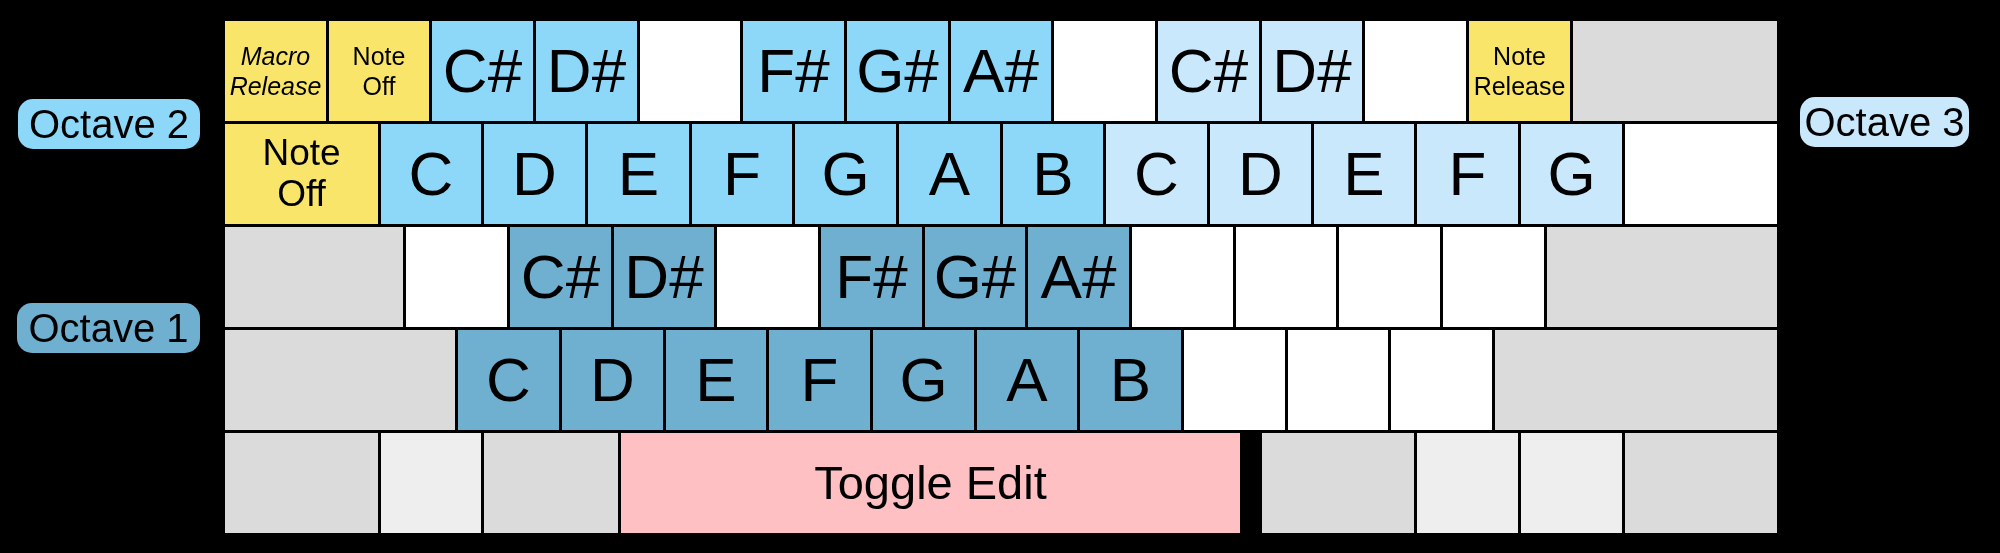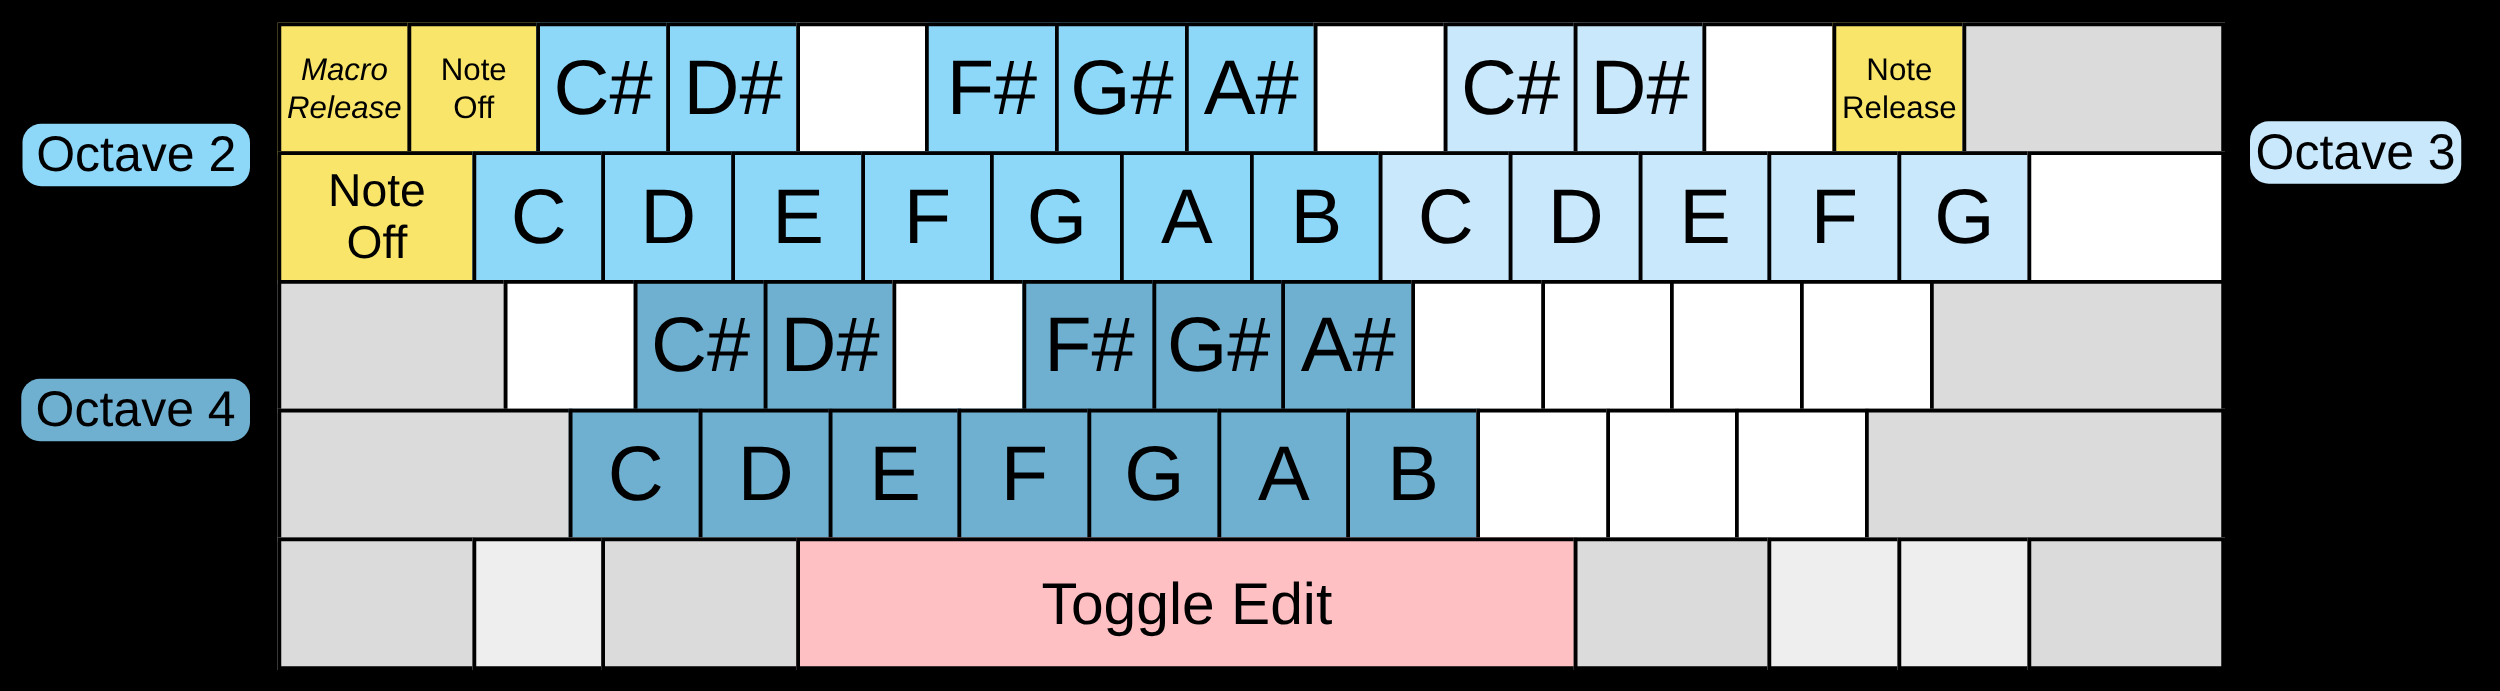--- a/index.html
+++ b/index.html
@@ -49,21 +49,21 @@
     color: #000000;
     font-size: 40px;
     text-align: right;
   }
 </style>
 </head>
 <body>
 
 <div class="stage">
   <div class="octave-label" id="octave2-label" style="left: 18px; top: 99px; width: 182px; background: rgb(141, 215, 248);">Octave 2</div>
-  <div class="octave-label" id="octave1-label" style="left: 17px; top: 303px; width: 183px; background: rgb(111, 175, 207);">Octave 4</div>
+  <div class="octave-label" id="octave1-label" style="left: 17px; top: 303px; width: 183px; background: rgb(111, 175, 207);">Octave 1</div>
   <div class="octave-label" id="octave3-label" style="left: 1800px; top: 97px; width: 169px; background: rgb(201, 232, 251);">Octave 3</div>
   <div class="keyboard" id="keyboard">
       <div class="key f-small" style="left: 0px; top: 0px; width: 107px; height: 106px; background: rgb(248, 229, 106); font-style: italic;">Macro
 Release</div>
       <div class="key f-small" style="left: 104px; top: 0px; width: 106px; height: 106px; background: rgb(248, 229, 106);">Note
 Off</div>
       <div class="key" style="left: 207px; top: 0px; width: 107px; height: 106px; background: rgb(141, 215, 248);">C#</div>
       <div class="key" style="left: 311px; top: 0px; width: 107px; height: 106px; background: rgb(141, 215, 248);">D#</div>
       <div class="key" style="left: 415px; top: 0px; width: 106px; height: 106px; background: rgb(255, 255, 255);"></div>
       <div class="key" style="left: 518px; top: 0px; width: 107px; height: 106px; background: rgb(141, 215, 248);">F#</div>
@@ -112,19 +112,19 @@
       <div class="key" style="left: 648px; top: 309px; width: 107px; height: 106px; background: rgb(111, 175, 207);">G</div>
       <div class="key" style="left: 752px; top: 309px; width: 106px; height: 106px; background: rgb(111, 175, 207);">A</div>
       <div class="key" style="left: 855px; top: 309px; width: 107px; height: 106px; background: rgb(111, 175, 207);">B</div>
       <div class="key" style="left: 959px; top: 309px; width: 107px; height: 106px; background: rgb(255, 255, 255);"></div>
       <div class="key" style="left: 1063px; top: 309px; width: 106px; height: 106px; background: rgb(255, 255, 255);"></div>
       <div class="key" style="left: 1166px; top: 309px; width: 107px; height: 106px; background: rgb(255, 255, 255);"></div>
       <div class="key" style="left: 1270px; top: 309px; width: 288px; height: 106px; background: rgb(219, 219, 219);"></div>
       <div class="key" style="left: 0px; top: 412px; width: 159px; height: 106px; background: rgb(219, 219, 219);"></div>
       <div class="key" style="left: 156px; top: 412px; width: 106px; height: 106px; background: rgb(238, 238, 238);"></div>
       <div class="key" style="left: 259px; top: 412px; width: 159px; height: 106px; background: rgb(219, 219, 219);"></div>
-      <div class="key f-toggle" style="left: 415px; top: 412px; width: 625px; height: 106px; background: rgb(255, 192, 196);">Toggle Edit</div>
+      <div class="key f-toggle" style="left: 396px; top: 412px; width: 625px; height: 106px; background: rgb(255, 192, 196);">Toggle Edit</div>
       <div class="key" style="left: 1037px; top: 412px; width: 158px; height: 106px; background: rgb(219, 219, 219);"></div>
       <div class="key" style="left: 1192px; top: 412px; width: 107px; height: 106px; background: rgb(238, 238, 238);"></div>
       <div class="key" style="left: 1296px; top: 412px; width: 107px; height: 106px; background: rgb(238, 238, 238);"></div>
       <div class="key" style="left: 1400px; top: 412px; width: 158px; height: 106px; background: rgb(219, 219, 219);"></div>
     </div>
 </div>
 
 </body></html>

